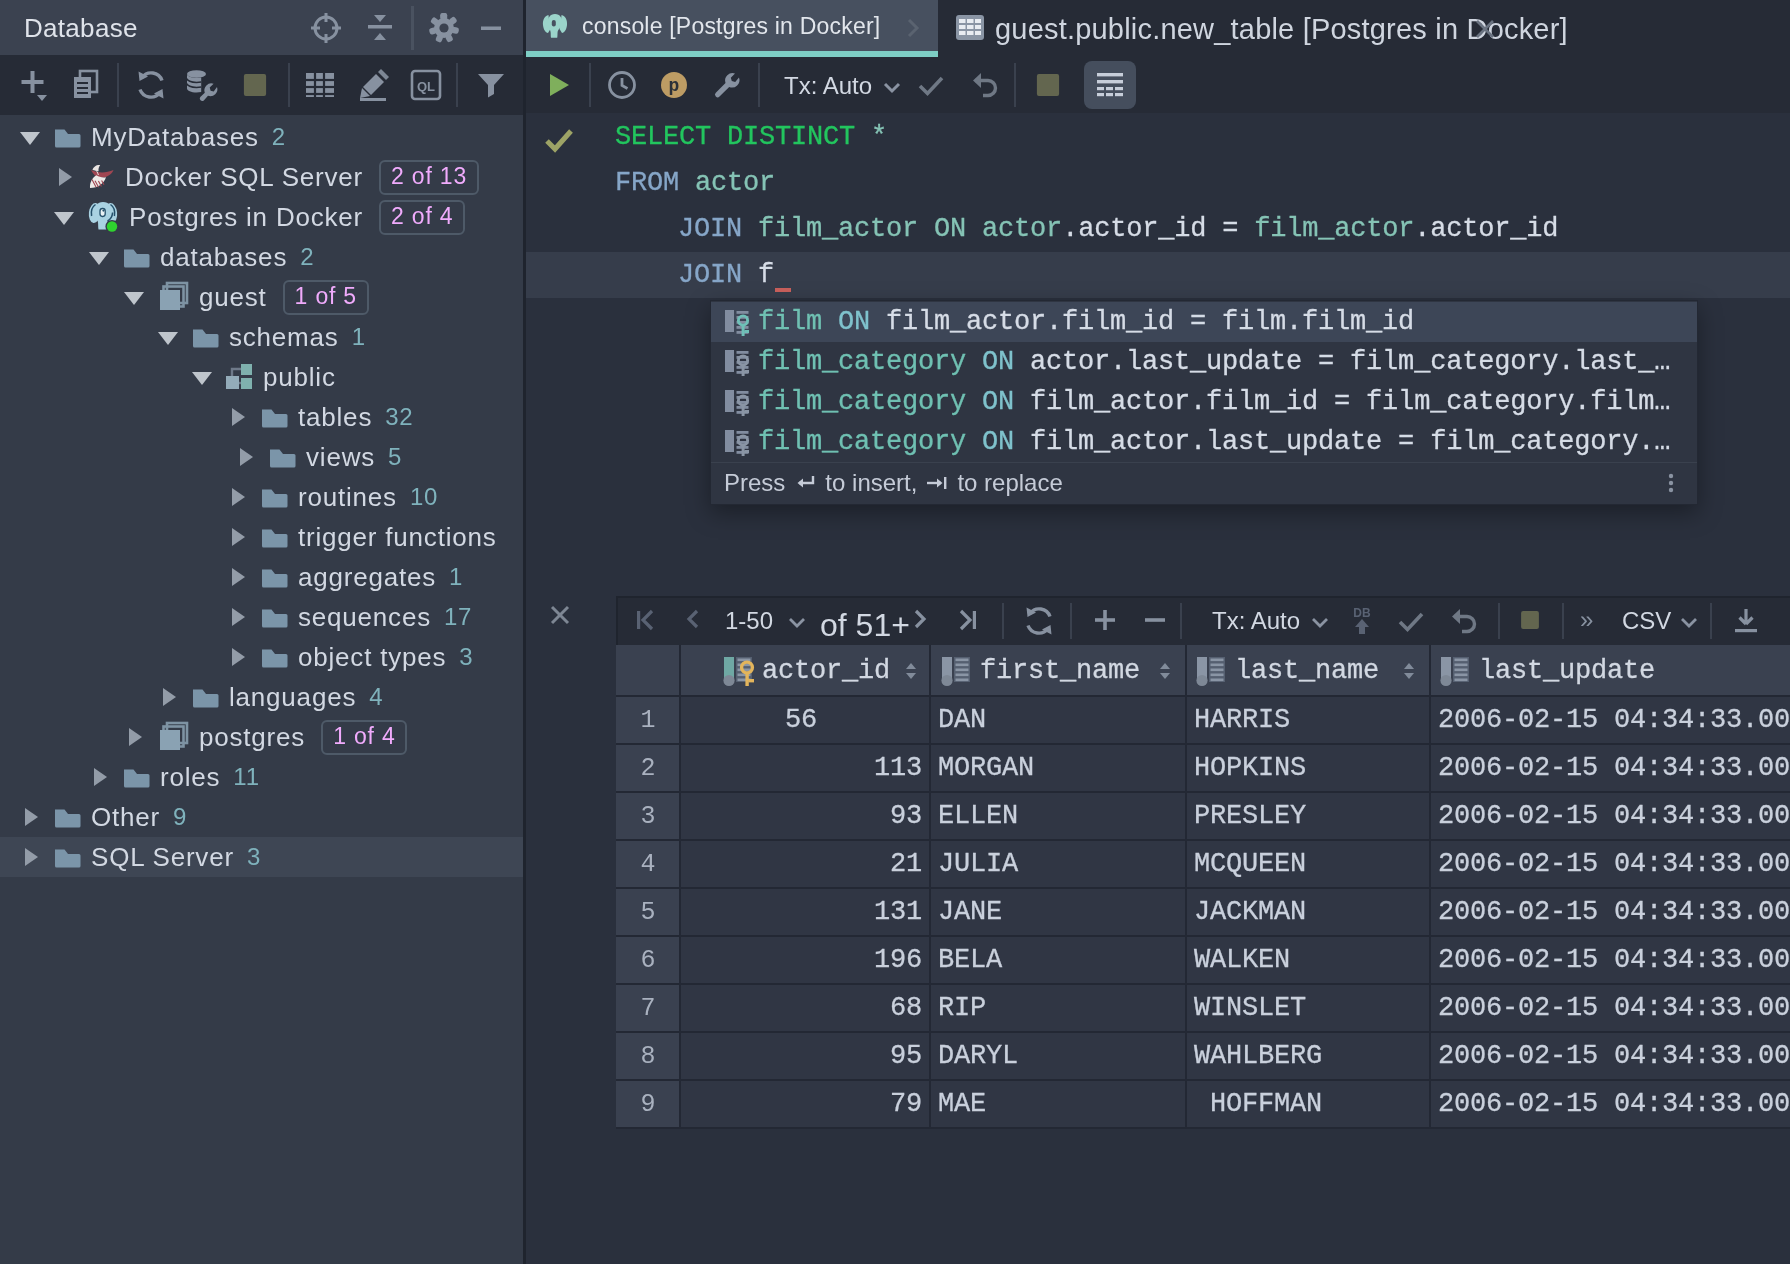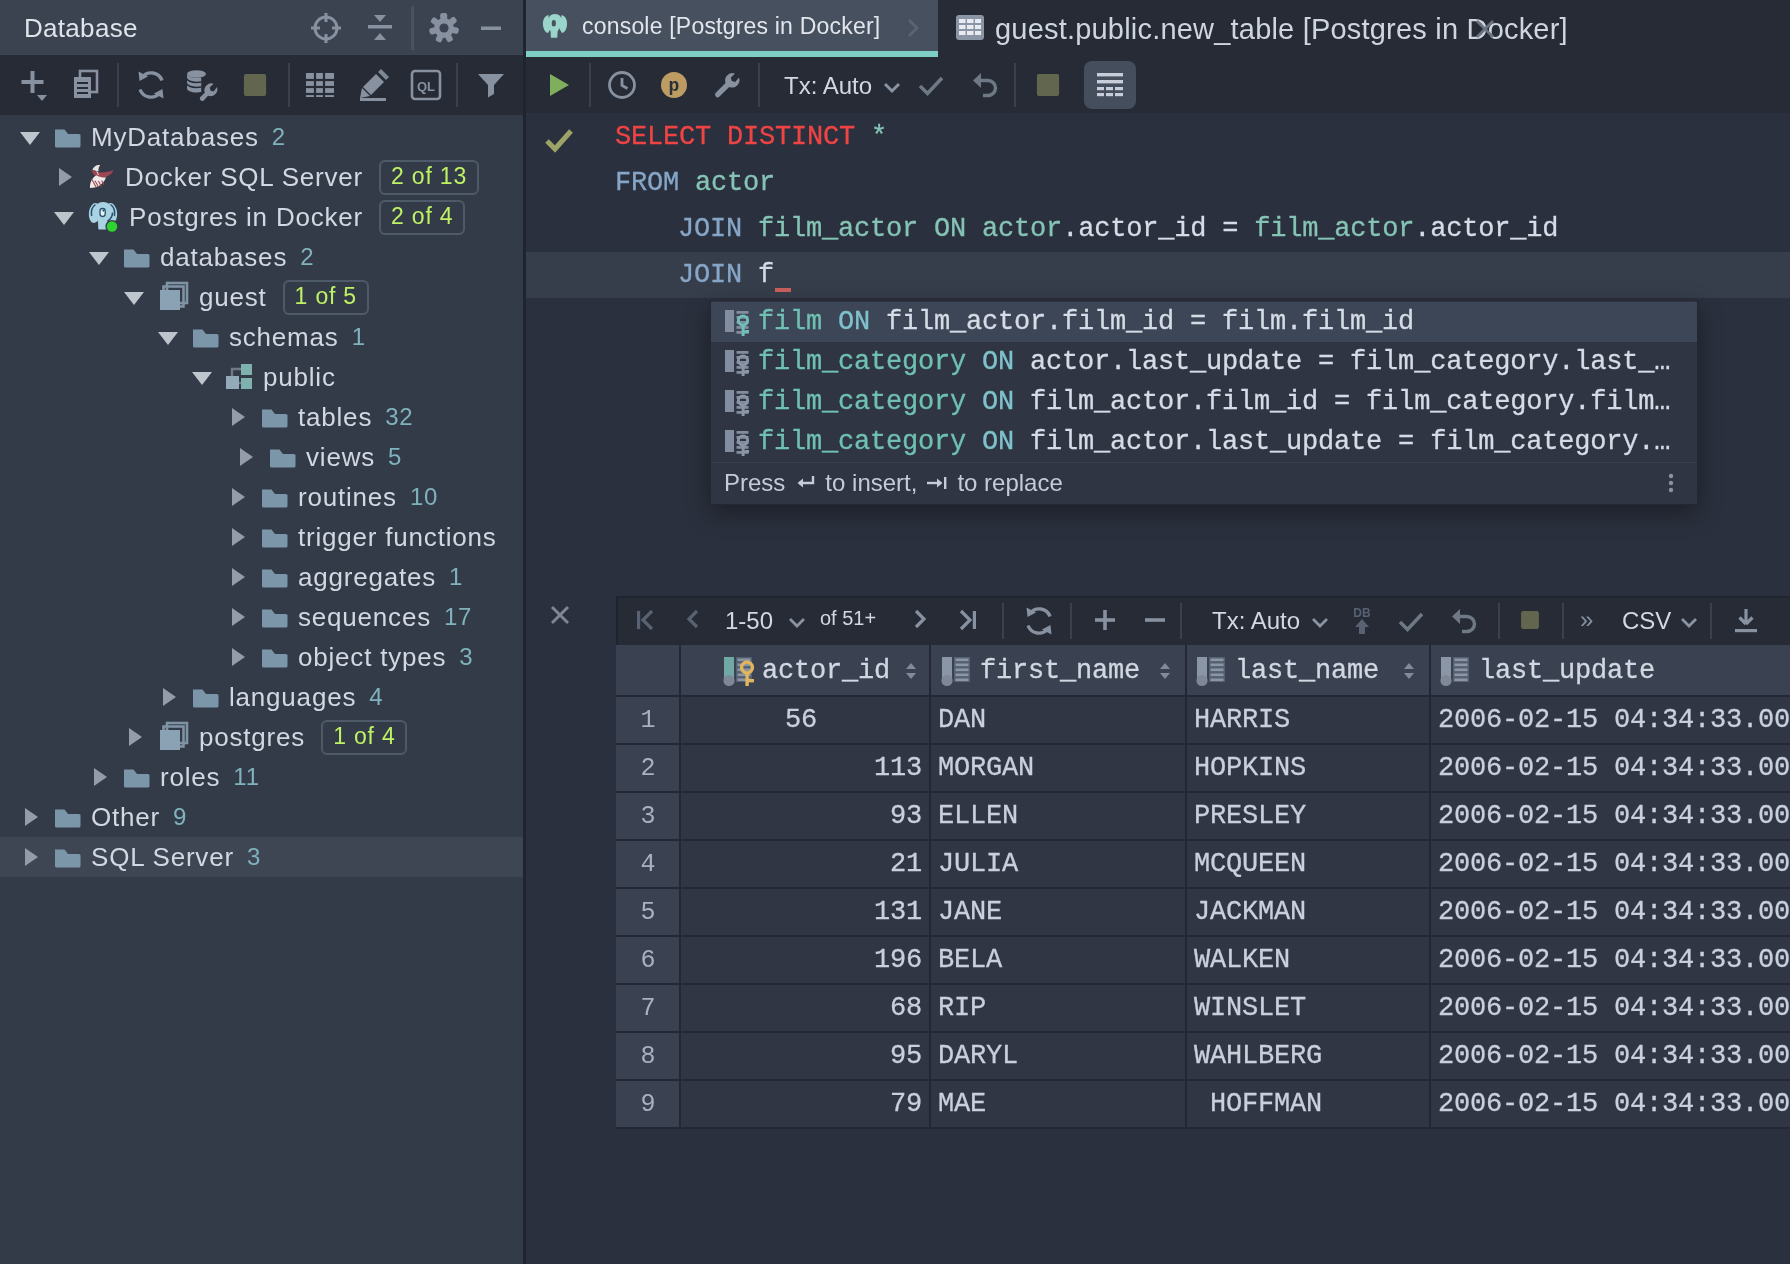--- a/index.html
+++ b/index.html
@@ -1,20 +1,20 @@
 <!DOCTYPE html>
 <html><head><meta charset="utf-8"><style>
 *{margin:0;padding:0;box-sizing:border-box}
 html,body{width:1790px;height:1264px;overflow:hidden;background:#2A303D;font-family:"Liberation Sans",sans-serif;}
 .a{position:absolute}
 .mono{font-family:"Liberation Mono",monospace;font-size:27px;letter-spacing:-0.2px;white-space:pre;-webkit-text-stroke:0.3px currentColor;}
 .trow{position:absolute;left:0;width:523px;height:40px;display:flex;align-items:center;font-size:26px;letter-spacing:0.8px;color:#D2D8E2;white-space:nowrap;}
 .trow svg{flex:0 0 auto}
 .cnt{color:#7FB2BC;font-size:24px;margin-left:13px;}
-.badge{display:inline-block;margin-left:16px;border:2px solid #4E5A68;border-radius:6px;color:#bef264;font-size:23px;padding:1px 10px 3px;}
+.badge{display:inline-block;margin-left:16px;border:2px solid #4E5A68;border-radius:6px;color:#f0abfc;font-size:23px;padding:1px 10px 3px;}
 .ic{display:inline-flex;align-items:center;justify-content:center}
 </style></head><body>
 <div class="a" style="left:0;top:0;width:523px;height:1264px;background:#343B48"></div>
 <div class="a" style="left:0;top:0;width:523px;height:55px;background:#3B4250"></div>
 <div class="a" style="left:24px;top:13px;font-size:26px;letter-spacing:0.3px;color:#DFE3EA">Database</div>
 <div class="a ic" style="left:308px;top:10px;width:36px;height:36px">
     <svg width="36" height="36" viewBox="0 0 36 36">
       <circle cx="18" cy="18" r="11" fill="none" stroke="#8791A0" stroke-width="3"></circle>
       <g stroke="#8791A0" stroke-width="3">
         <line x1="18" y1="3" x2="18" y2="12"></line>
@@ -513,21 +513,21 @@
       </g>
     </svg>
   </div>
 <div class="a" style="left:526px;top:113px;width:1264px;height:1151px;background:#2A303D"></div>
 <div class="a" style="left:526px;top:252px;width:1264px;height:46px;background:#363D4B"></div>
 <div class="a ic" style="left:542px;top:123px;width:34px;height:34px">
     <svg width="34" height="34" viewBox="0 0 34 34">
       <path d="M5 18 l8 8 L29 8" fill="none" stroke="#9DA366" stroke-width="5"></path>
     </svg>
   </div>
-<div class="a mono" style="left:615px;top:114px;height:46px;line-height:46px;"><span style="color:#ef4444">SELECT DISTINCT </span><span style="color:#85C3B5">*</span></div>
+<div class="a mono" style="left:615px;top:114px;height:46px;line-height:46px;"><span style="color:#22c55e">SELECT DISTINCT </span><span style="color:#85C3B5">*</span></div>
 <div class="a mono" style="left:615px;top:160px;height:46px;line-height:46px;"><span style="color:#86A6C8">FROM</span><span style="color:#D6DCE6"> </span><span style="color:#85C3B5">actor</span></div>
 <div class="a mono" style="left:678px;top:206px;height:46px;line-height:46px;"><span style="color:#86A6C8">JOIN</span><span style="color:#D6DCE6"> </span><span style="color:#85C3B5">film_actor</span><span style="color:#D6DCE6"> </span><span style="color:#85C3B5">ON</span><span style="color:#D6DCE6"> </span><span style="color:#85C3B5">actor</span><span style="color:#D6DCE6">.actor_id = </span><span style="color:#85C3B5">film_actor</span><span style="color:#D6DCE6">.actor_id</span></div>
 <div class="a mono" style="left:678px;top:252px;height:46px;line-height:46px;"><span style="color:#86A6C8">JOIN</span><span style="color:#D6DCE6"> f</span></div>
 <div class="a" style="left:775px;top:288px;width:16px;height:4px;background:#C9605C"></div>
 <div class="a" style="left:710px;top:300px;width:988px;height:205px;background:#2F3542;border:1px solid #232833;box-shadow:0 8px 22px rgba(0,0,0,0.35)"></div>
 <div class="a" style="left:711px;top:302px;width:986px;height:40px;background:#3D4657"></div>
 <div class="a ic" style="left:722px;top:306px;width:32px;height:32px">
     <svg width="32" height="32" viewBox="0 0 32 32">
       <rect x="3" y="4" width="9" height="22" fill="#828DA0"></rect>
       <rect x="14.5" y="5" width="12" height="2.8" fill="#828DA0"></rect>
@@ -624,21 +624,21 @@
     <svg width="30" height="30" viewBox="0 0 30 30">
       <path d="M17 6 L9 14 L17 22" fill="none" stroke="#596273" stroke-width="3.2"></path>
     </svg>
   </div>
 <div class="a" style="left:725px;top:607px;font-size:24px;color:#D2D8E2">1-50</div>
 <div class="a ic" style="left:783px;top:608px;width:24px;height:24px">
     <svg width="24" height="24" viewBox="0 0 24 24">
       <path d="M7 11 L14 18 L21 11" fill="none" stroke="#8A93A2" stroke-width="2.8"></path>
     </svg>
   </div>
-<div class="a" style="left:820px;top:607px;font-size:20px;color:#D2D8E2">of 51+</div>
+<div class="a" style="left:820px;top:607px;font-size:32px;color:#D2D8E2">of 51+</div>
 <div class="a ic" style="left:905px;top:605px;width:30px;height:30px">
     <svg width="30" height="30" viewBox="0 0 30 30">
       <path d="M11 6 L19 14 L11 22" fill="none" stroke="#8791A0" stroke-width="3.2"></path>
     </svg>
   </div>
 <div class="a ic" style="left:953px;top:605px;width:30px;height:30px">
     <svg width="30" height="30" viewBox="0 0 30 30">
       <rect x="19.8" y="6" width="3.2" height="18" fill="#8791A0"></rect>
       <path d="M8 6 L17 15 L8 24" fill="none" stroke="#8791A0" stroke-width="3.2"></path>
     </svg>

